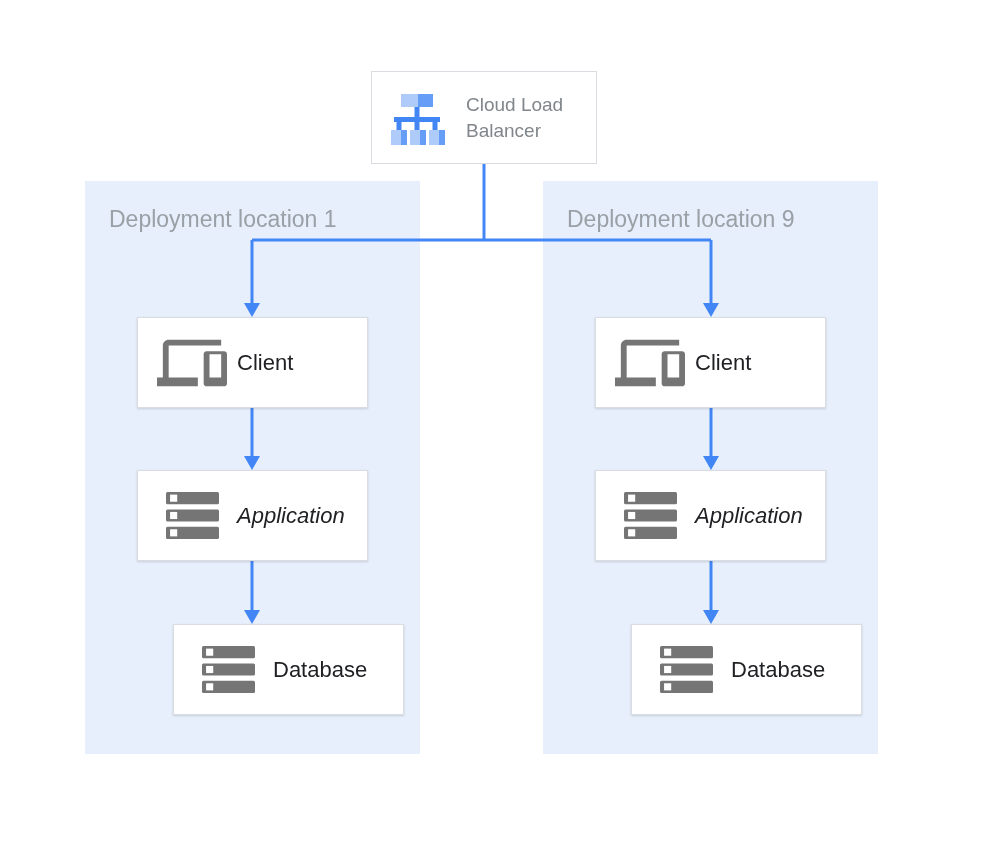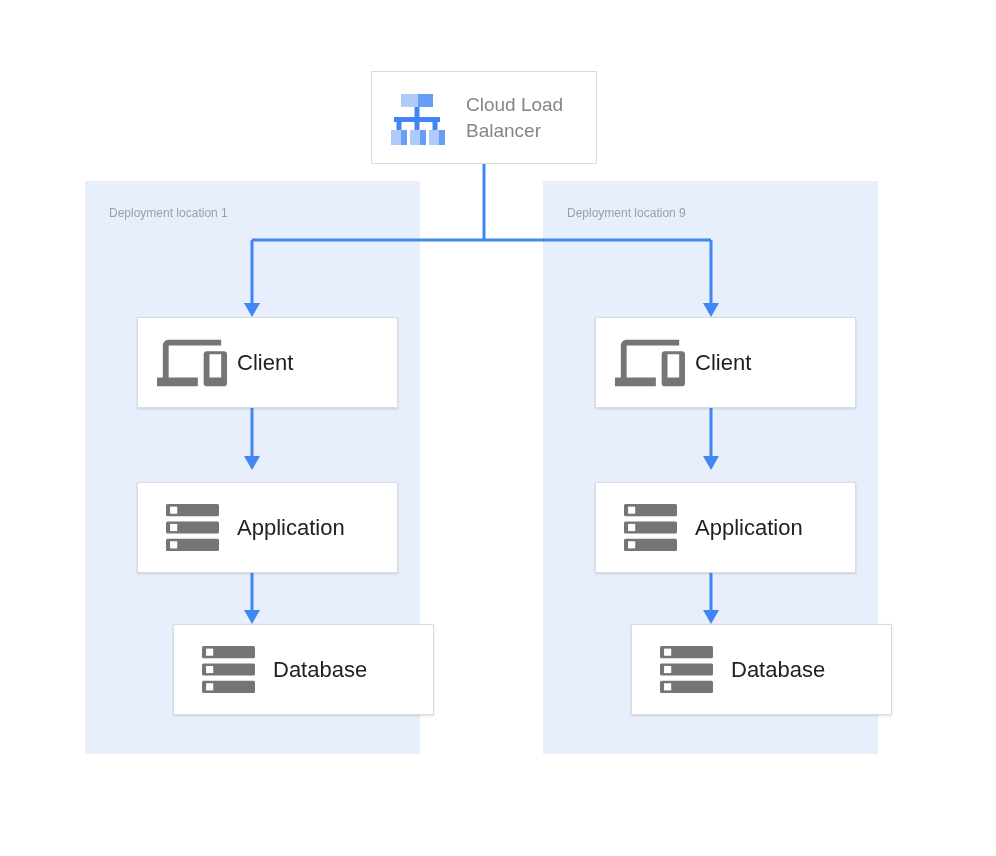--- a/index.html
+++ b/index.html
@@ -19,36 +19,36 @@
     height: 573px;
     background: #e6effb;
     z-index: 0;
   }
   .panel-left  { left: 85px; }
   .panel-right { left: 543px; }
   .panel-label {
     position: absolute;
     top: 25px;
     left: 24px;
-    font-size: 12px;
+    font-size: 23px;
     color: #9aa0a6;
     white-space: nowrap;
   }
   
   .connectors {
     position: absolute;
     left: 0; top: 0;
     width: 996px; height: 856px;
     z-index: 1;
     pointer-events: none;
   }
   
   .node {
     position: absolute;
-    width: 261px;
+    width: 231px;
     height: 91px;
     background: #ffffff;
     border: 1px solid #d9dce0;
     box-sizing: border-box;
     box-shadow: 0 1px 2px rgba(60,64,67,0.18);
     display: flex;
     align-items: center;
     padding-left: 16px;
     z-index: 2;
   }
@@ -61,21 +61,21 @@
   }
   .node-label {
     margin-left: 7px;
     font-size: 22px;
     color: #202124;
     white-space: nowrap;
   }
   .col-l { left: 137px; }
   .col-r { left: 595px; }
   .row-client { top: 317px; }
-  .row-app    { top: 482px; }
+  .row-app    { top: 470px; font-style: italic; }
   .row-db     { top: 624px; margin-left: 36px; }
   
   .lb-node {
     position: absolute;
     left: 371px;
     top: 71px;
     width: 226px;
     height: 93px;
     background: #ffffff;
     border: 1px solid #d9dce0;

